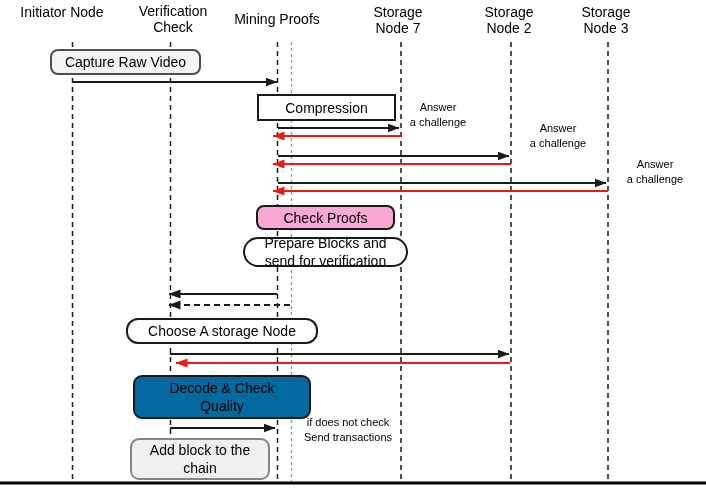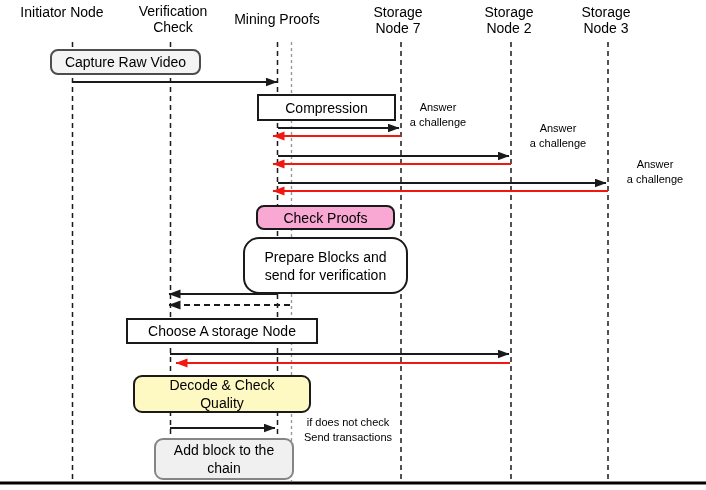--- a/index.html
+++ b/index.html
@@ -60,32 +60,32 @@
   <div id="box-layer">
       <div class="box" style="left: 2px; top: 49px; width: 151px; height: 26px; background: rgb(244, 244, 244); border: 2px solid rgb(77, 77, 77); border-radius: 8px;">
         <div>Capture Raw Video</div>
       </div>
       <div class="box" style="left: 209px; top: 94px; width: 139px; height: 27px; background: rgb(255, 255, 255); border: 2px solid rgb(26, 26, 26); border-radius: 0;">
         <div>Compression</div>
       </div>
       <div class="box" style="left: 208px; top: 205px; width: 139px; height: 25px; background: #f9a8d4; border: 2px solid rgb(26, 26, 26); border-radius: 8px;">
         <div>Check Proofs</div>
       </div>
-      <div class="box" style="left: 195px; top: 237px; width: 165px; height: 57px; background: rgb(255, 255, 255); border: 2px solid rgb(26, 26, 26); border-radius: 16px;">
+      <div class="box" style="left: 195px; top: 237px; width: 165px; height: 30px; background: rgb(255, 255, 255); border: 2px solid rgb(26, 26, 26); border-radius: 16px;">
         <div>Prepare Blocks and</div>
         <div>send for verification</div>
       </div>
-      <div class="box" style="left: 78px; top: 318px; width: 192px; height: 26px; background: rgb(255, 255, 255); border: 2px solid rgb(26, 26, 26); border-radius: 0;">
+      <div class="box" style="left: 78px; top: 318px; width: 192px; height: 26px; background: rgb(255, 255, 255); border: 2px solid rgb(26, 26, 26); border-radius: 12px;">
         <div>Choose A storage Node</div>
       </div>
-      <div class="box" style="left: 85px; top: 375px; width: 178px; height: 38px; background: #fef9c3; border: 2px solid rgb(26, 26, 26); border-radius: 9px;">
+      <div class="box" style="left: 85px; top: 375px; width: 178px; height: 44px; background: #0369a1; border: 2px solid rgb(26, 26, 26); border-radius: 9px;">
         <div>Decode &amp; Check</div>
         <div>Quality</div>
       </div>
-      <div class="box" style="left: 106px; top: 438px; width: 140px; height: 42px; background: rgb(240, 240, 240); border: 2px solid rgb(133, 133, 133); border-radius: 9px; justify-content: center;">
+      <div class="box" style="left: 82px; top: 438px; width: 140px; height: 42px; background: rgb(240, 240, 240); border: 2px solid rgb(133, 133, 133); border-radius: 9px; justify-content: center;">
         <div>Add block to the</div>
         <div>chain</div>
       </div>
     </div>
   <div id="label-layer">
       <div class="actor" style="left: 62px; top: 5px;">
         <div>Initiator Node</div>
       </div>
       <div class="actor" style="left: 173px; top: 4px;">
         <div>Verification</div>

